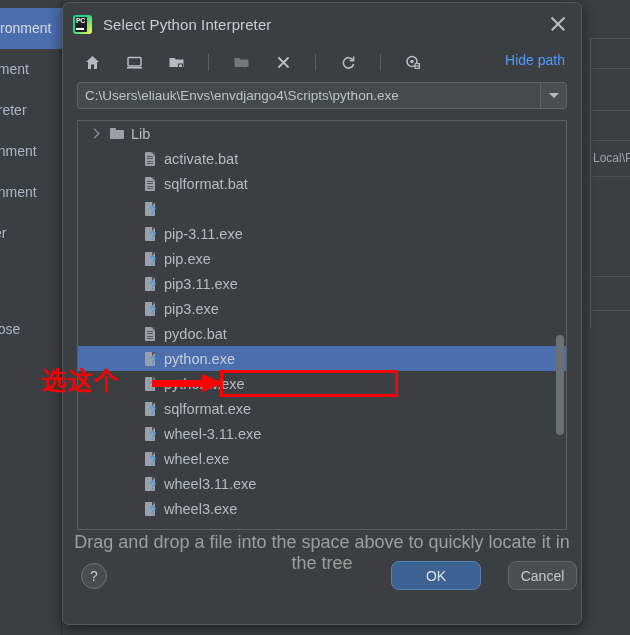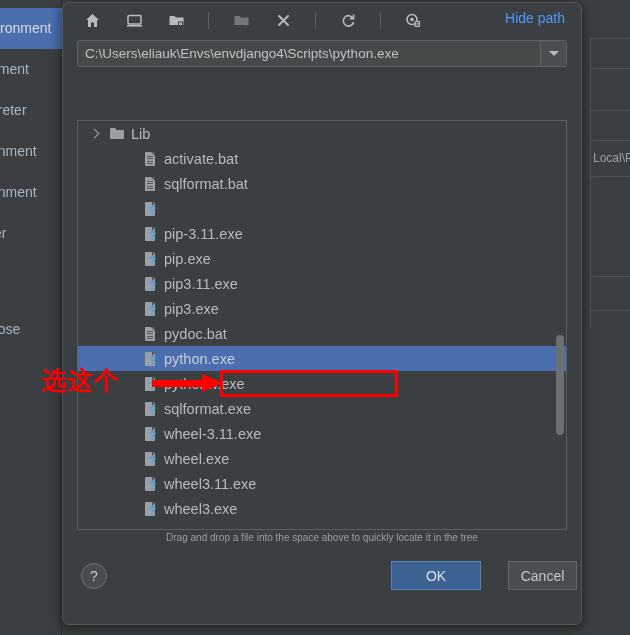--- a/index.html
+++ b/index.html
@@ -201,34 +201,34 @@
     background: transparent;
   }
   .vthumb {
     position: absolute; left: 2px; width: 8px;
     background: #6b7073; border-radius: 4px;
   }
 
   
   .hint {
     position: absolute; left: 0; right: 0; top: 529px;
-    text-align: center; color: #9b9f9c; font-size: 10px;
+    text-align: center; color: #9b9f9c; font-size: 18px;
   }
   .btnbar { position: absolute; left: 0; right: 0; top: 556px; height: 42px; }
   .help-btn {
     position: absolute; left: 18px; top: 4px;
     width: 26px; height: 26px; border-radius: 50%;
     border: 1px solid #6e7376; background: #484c4e;
     color: #c2c7cb; font-size: 14px;
     display: flex; align-items: center; justify-content: center;
     cursor: pointer;
   }
   .btn {
     position: absolute; top: 2px; height: 29px;
-    border-radius: 0; font-size: 14px;
+    border-radius: 8px; font-size: 14px;
     display: flex; align-items: center; justify-content: center;
     cursor: pointer;
   }
   .btn-ok {
     right: 100px; width: 90px;
     background: #3c6193; border: 1px solid #5881b8; color: #dfe3e7;
   }
   .btn-cancel {
     right: 4px; width: 69px;
     background: #4a4e50; border: 1px solid #63686b; color: #c3c8cc;
@@ -282,20 +282,30 @@
       <div class="bg-row-line" style="top:138px"></div>
       <div class="bg-row-line" style="top:238px"></div>
       <div class="bg-row-line" style="top:272px"></div>
       <div class="bg-right-text">Local\P</div>
     </div>
   </div>
 </div>
 
 <div id="dialog">
 
+  <div class="titlebar">
+    <div class="app-logo">
+      <div class="sq"></div>
+      <div class="inner"></div>
+      <div class="pc">PC</div>
+      <div class="bar"></div>
+    </div>
+    <div class="dlg-title">Select Python Interpreter</div>
+    <div class="close-x"></div>
+  </div>
 
   <div class="toolbar">
     <div class="tb-btn">
       <svg width="17" height="17" viewBox="0 0 17 17">
         <path d="M8.5 2 L15 8 L13 8 L13 15 L10 15 L10 10.5 L7 10.5 L7 15 L4 15 L4 8 L2 8 Z" fill="#b6bbc0"></path>
       </svg>
     </div>
     <div class="tb-btn">
       <svg width="17" height="17" viewBox="0 0 17 17">
         <rect x="2" y="3.5" width="13" height="8.5" rx="1" fill="none" stroke="#b6bbc0" stroke-width="1.5"></rect>

